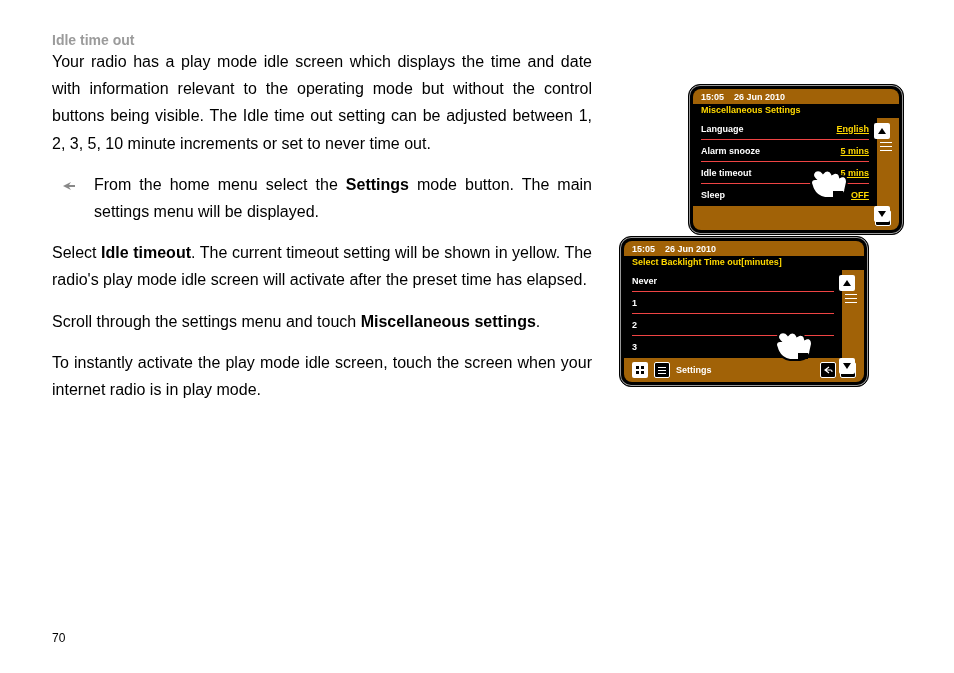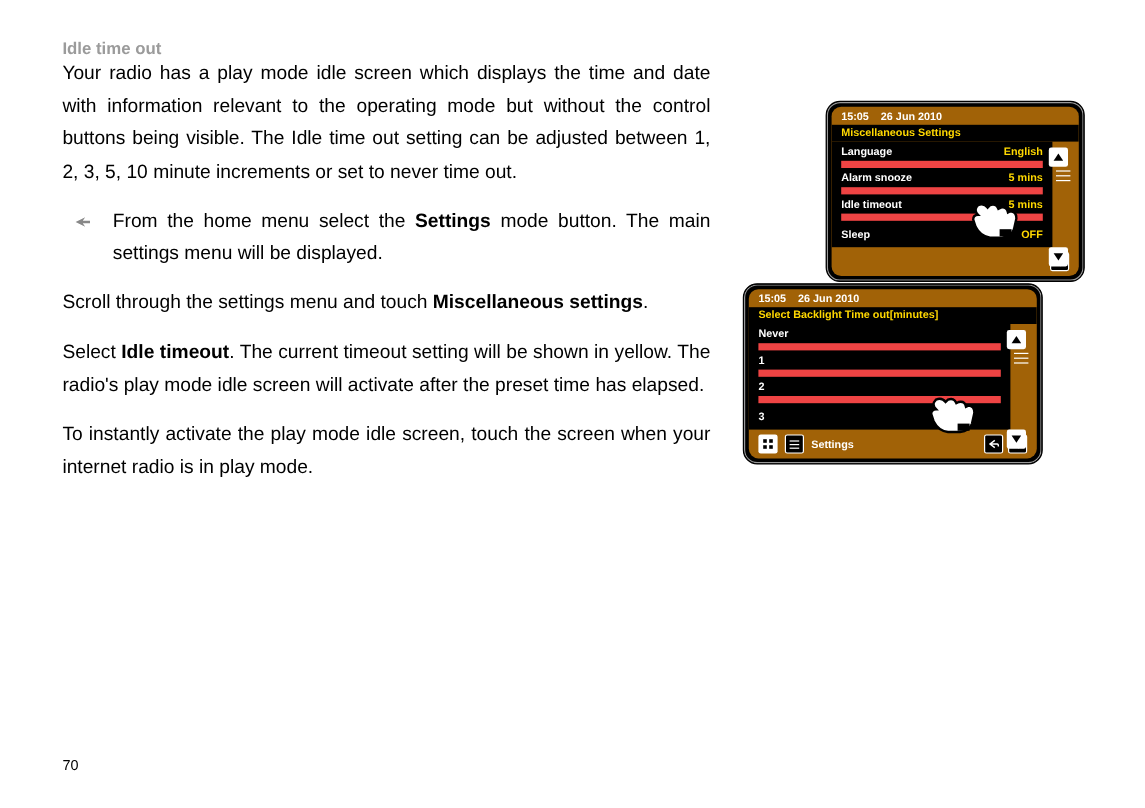--- a/index.html
+++ b/index.html
@@ -89,25 +89,25 @@
     background: #000;
     padding: 0 8px;
   }
   .scr-row {
     display: flex;
     justify-content: space-between;
     align-items: center;
     font-size: 9px;
     font-weight: bold;
     color: #fff;
-    border-bottom: 6px solid #ef4444;
+    border-bottom: 1px solid #ef4444;
     height: 22px;
     position: relative;
   }
-  .scr-row .value { color: #ffd800; }
+  .scr-row .value { color: #ffd800; text-decoration: underline; }
   .scr-row:last-child { border-bottom: none; }
   .scr-side {
     position: absolute;
     right: 8px;
     top: 34px;
     bottom: 8px;
     width: 18px;
     display: flex;
     flex-direction: column;
     justify-content: space-between;
@@ -181,25 +181,25 @@
       <svg width="14" height="12" viewBox="0 0 14 12">
         <path d="M1 6 L9 2 L7 5 L13 5 L13 7 L7 7 L9 10 Z" fill="#888"></path>
       </svg>
     </span>
     <span>
       <span>From the home menu select the </span><b>Settings</b><span> mode button. The main settings menu will be displayed.</span>
     </span>
   </p>
 
   <p>
+    <span>Select </span><b>Idle timeout</b><span>. The current timeout setting will be shown in yellow. The radio's play mode idle screen will activate after the preset time has elapsed.</span>
+  </p>
+
+  <p>
     <span>Scroll through the settings menu and touch </span><b>Miscellaneous settings</b><span>.</span>
-  </p>
-
-  <p>
-    <span>Select </span><b>Idle timeout</b><span>. The current timeout setting will be shown in yellow. The radio's play mode idle screen will activate after the preset time has elapsed.</span>
   </p>
 
   <p>To instantly activate the play mode idle screen, touch the screen when your internet radio is in play mode.</p>
 </div>
 
 <div class="page-num">70</div>
 
 <div class="screens">
 
   <div class="screen" style="width:216px; margin-left:34px;">

